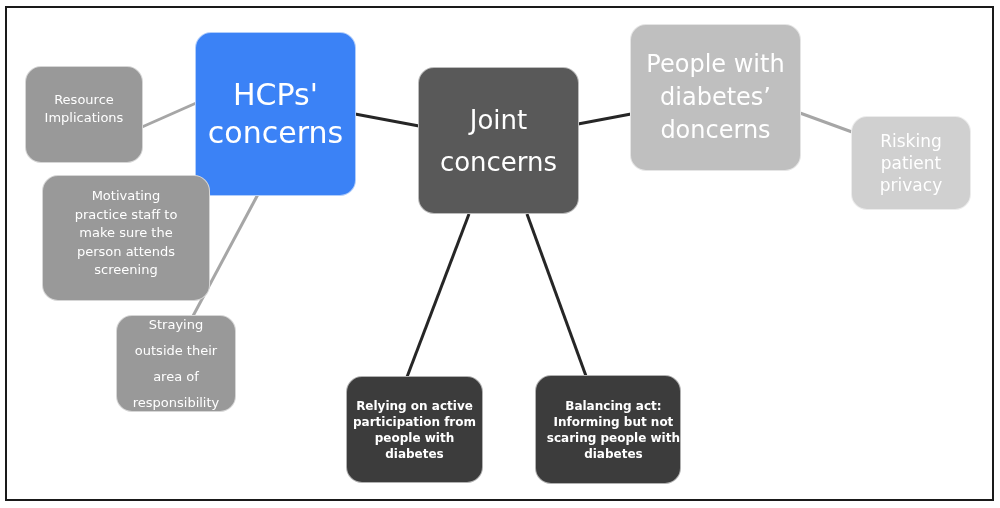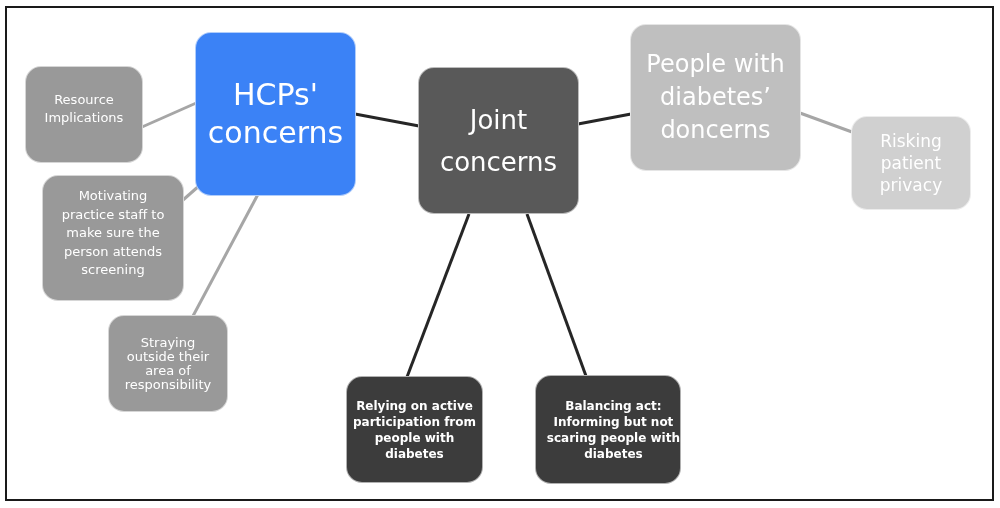--- a/index.html
+++ b/index.html
@@ -63,30 +63,30 @@
     }
     
     #resource {
       left: 25px; top: 66px; width: 118px; height: 97px;
       background: #999999;
       font-size: 13px; line-height: 18px;
       align-items: flex-start;
       padding-top: 24px;
     }
     #motivating {
-      left: 42px; top: 175px; width: 142px; height: 126px;
+      left: 42px; top: 175px; width: 168px; height: 126px;
       background: #999999;
       font-size: 13px; line-height: 18.5px;
       align-items: flex-start;
       padding-top: 11px;
     }
     #straying {
-      left: 108px; top: 315px; width: 120px; height: 97px;
+      left: 116px; top: 315px; width: 120px; height: 97px;
       background: #999999;
-      font-size: 13px; line-height: 14px;
+      font-size: 13px; line-height: 26px;
     }
     #risking {
       left: 851px; top: 95px; width: 120px; height: 94px;
       background: #d0d0d0;
       font-size: 17px; line-height: 22px; margin-top: 21px;
     }
     #relying {
       left: 318px; top: 376px; width: 137px; height: 107px;
       background: #3c3c3c;
       font-size: 12px; line-height: 16px;

